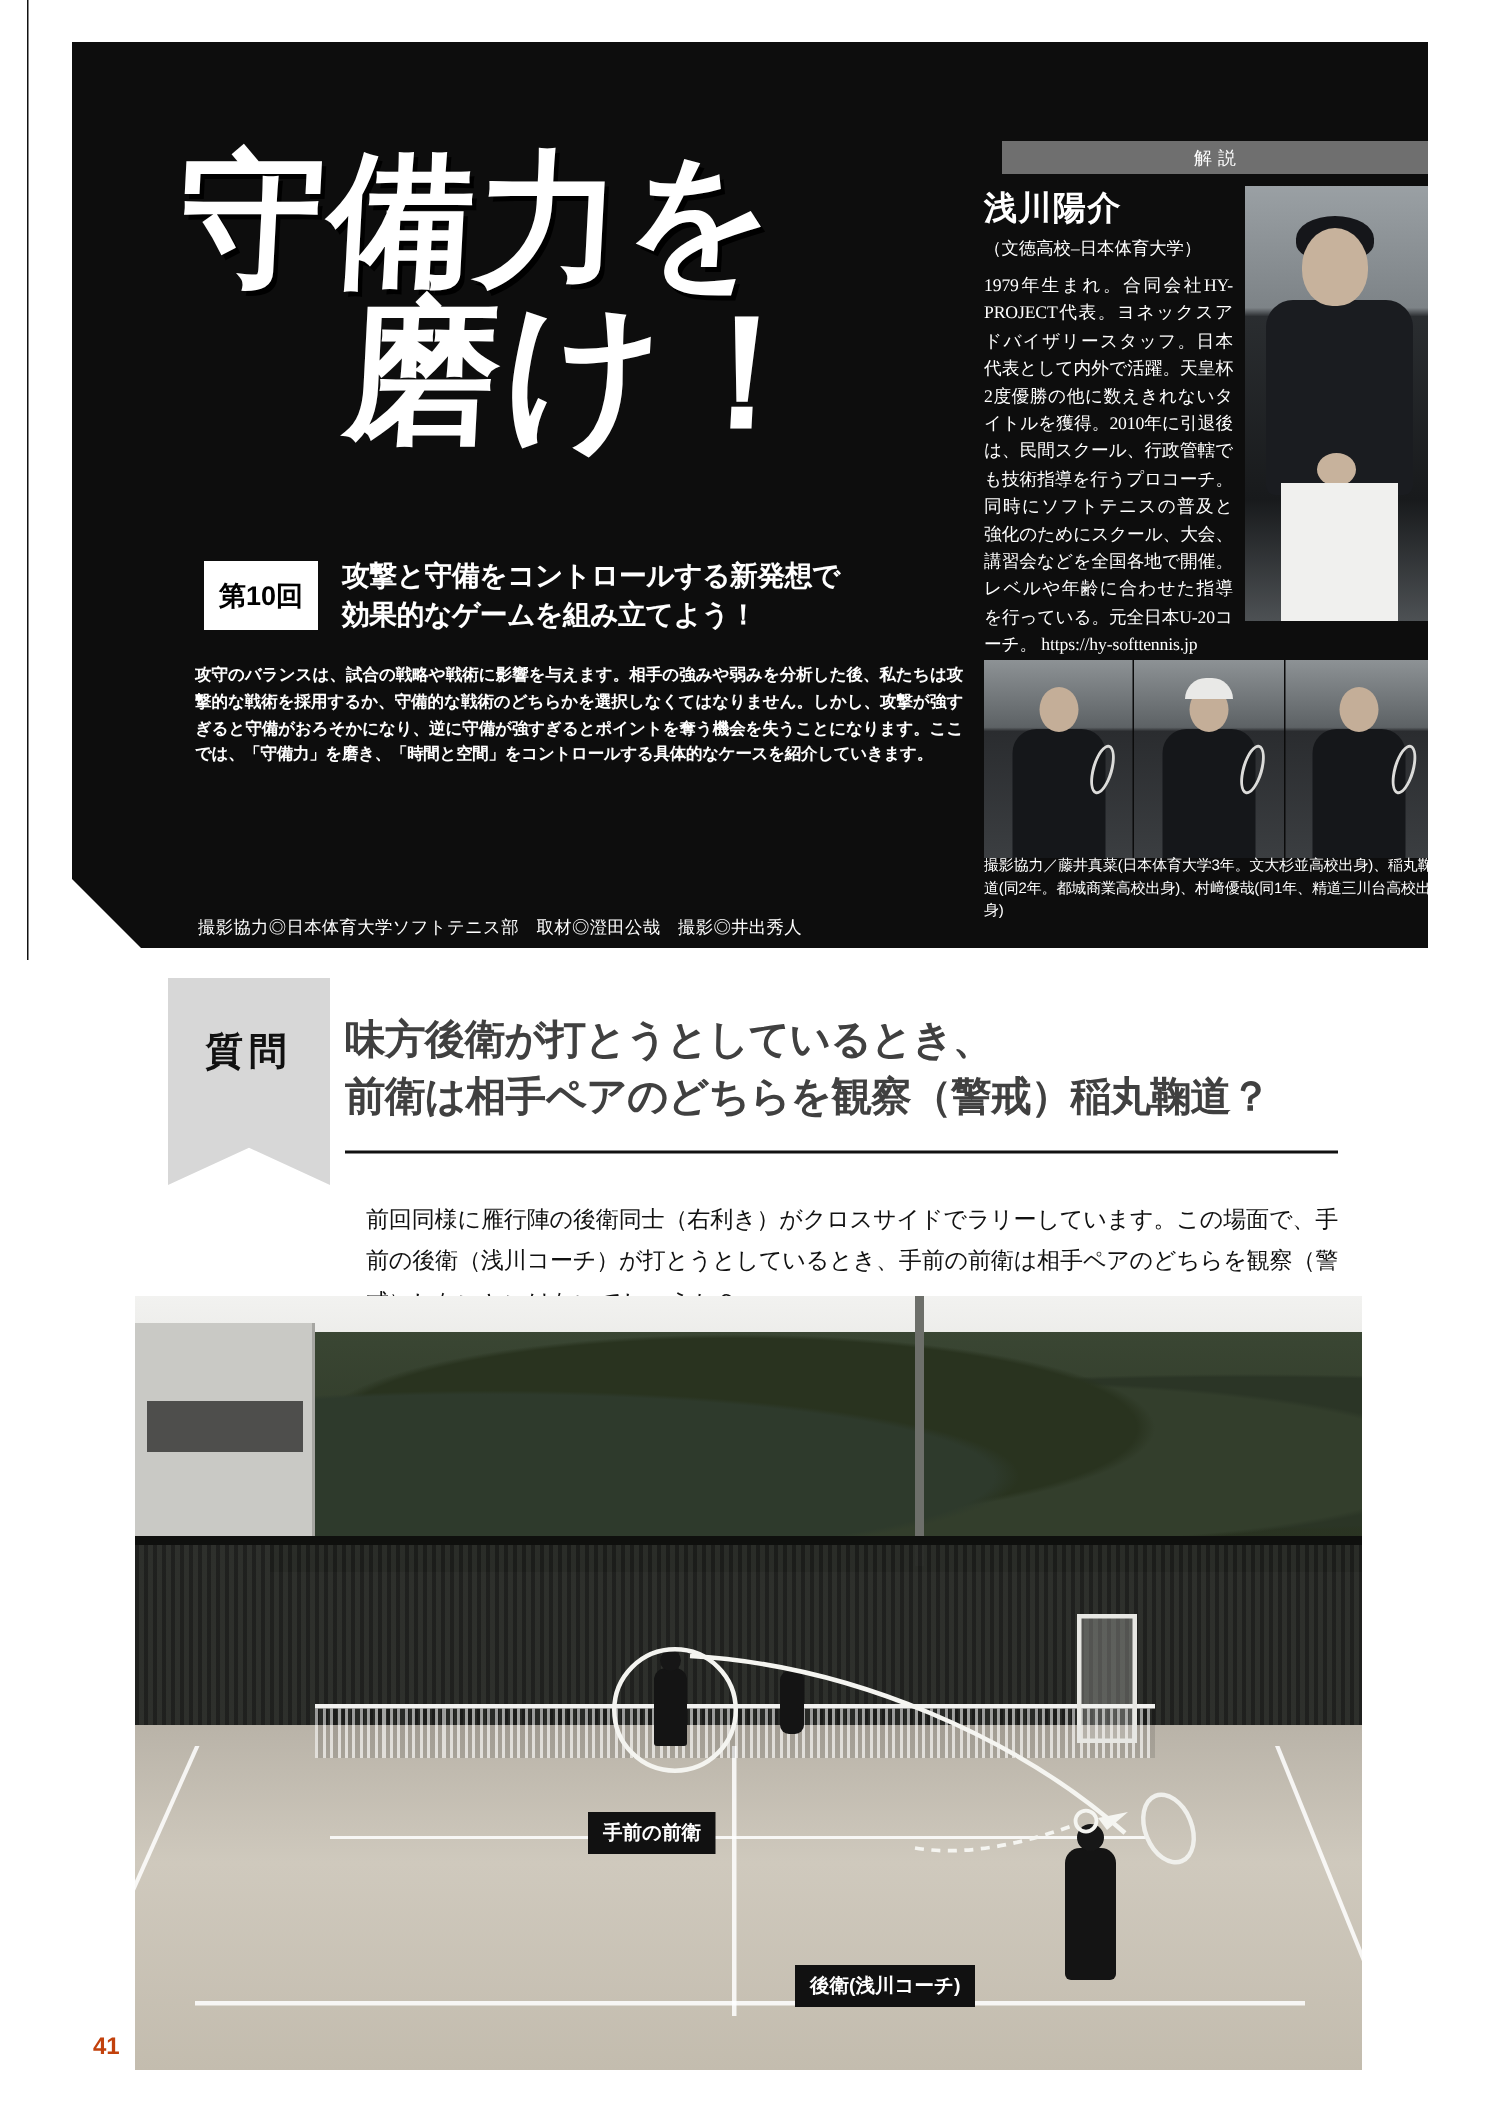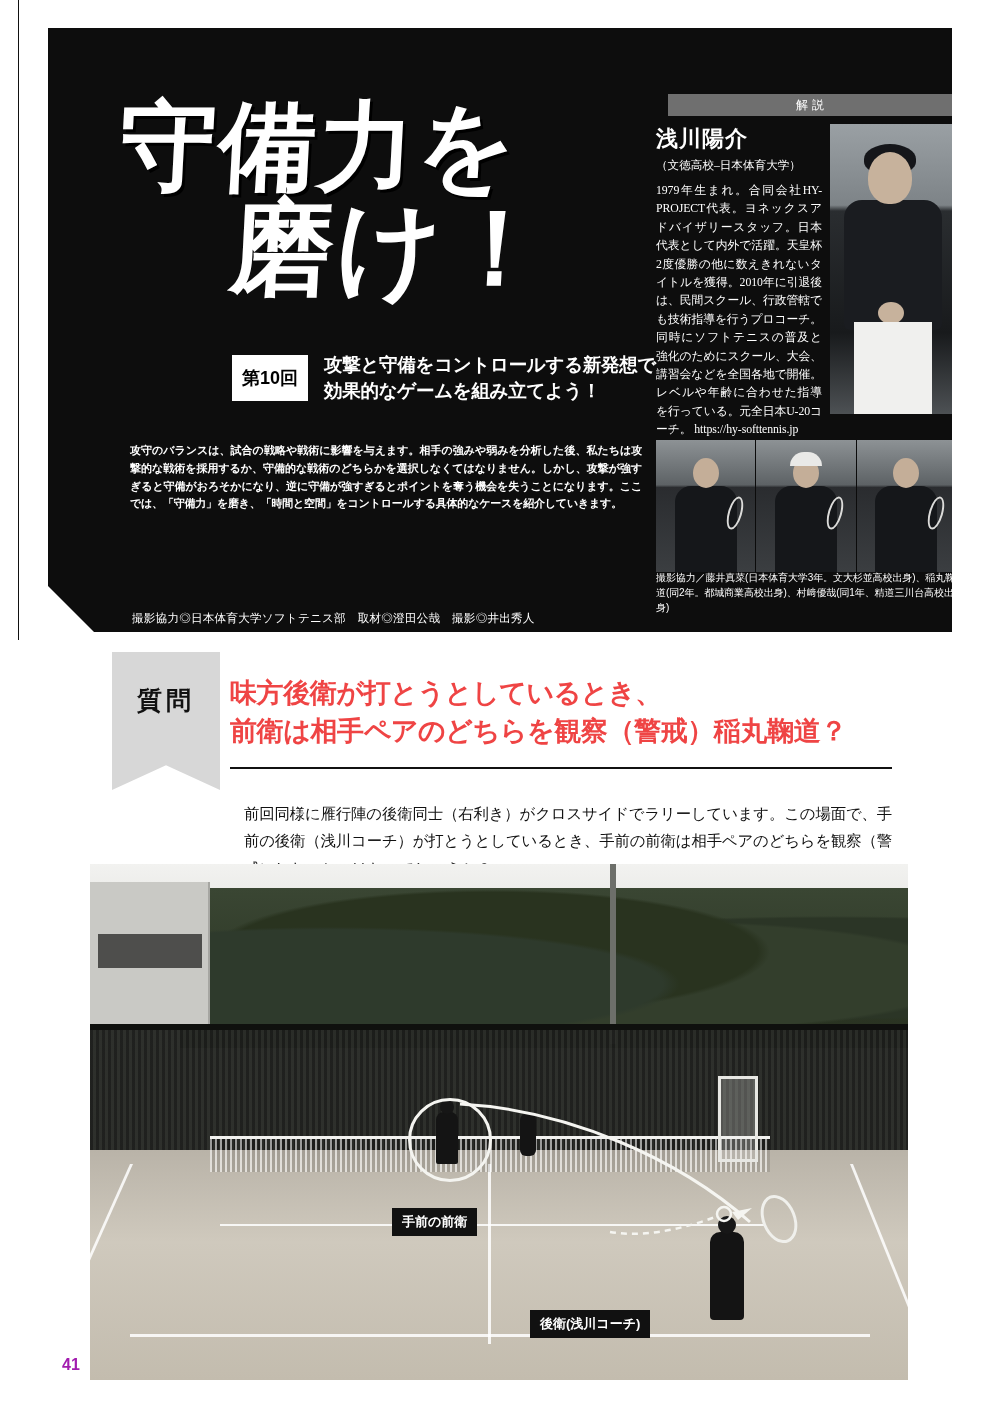--- a/index.html
+++ b/index.html
@@ -67,26 +67,25 @@
     font-size: 104px;
     letter-spacing: 2px;
     margin-top: 10px;
     margin-left: 110px;
     transform: skewX(-3deg);
   }
 
   
   #episode-row {
     position: absolute;
-    left: 88px; top: 324px;
+    left: 88px; top: 343px;
     display: flex;
     align-items: center;
     gap: 16px;
     width: 520px;
-    justify-content: flex-end;
   }
   #episode-badge {
     background: #fff;
     color: #000;
     font-weight: 700;
     font-size: 18px;
     padding: 11px 10px;
     letter-spacing: 0px;
     white-space: nowrap;
   }
@@ -287,21 +286,21 @@
     right: 0; top: -10px;
     width: 0; height: 0;
     border-top: 20px solid #fff;
     border-left: 20px solid transparent;
   }
   #q-title {
     font-size: 27px;
     font-weight: 700;
     line-height: 1.42;
     letter-spacing: -0.4px;
-    color: #ef4444;
+    color: #404040;
     padding-top: 22px;
   }
   #q-body {
     position: absolute;
     left: 148px; top: 148px;
     width: 648px;
     font-size: 15.4px;
     line-height: 1.78;
     text-align: justify;
     color: #111;
@@ -415,21 +414,21 @@
     white-space: nowrap;
   }
   #label-front { left: 302px; top: 344px; }
   #label-back { left: 440px; top: 446px; }
 
   #page-number {
     position: absolute;
     left: 62px; top: 1356px;
     font-size: 16px;
     font-weight: 700;
-    color: #a21caf;
+    color: #c2410c;
   }
 </style>
 </head>
 <body>
 
 <div id="page-cut-tr"></div>
 <div id="outer-frame"></div>
 
 <div id="top-panel">
   <div id="corner-notch-br"></div>

